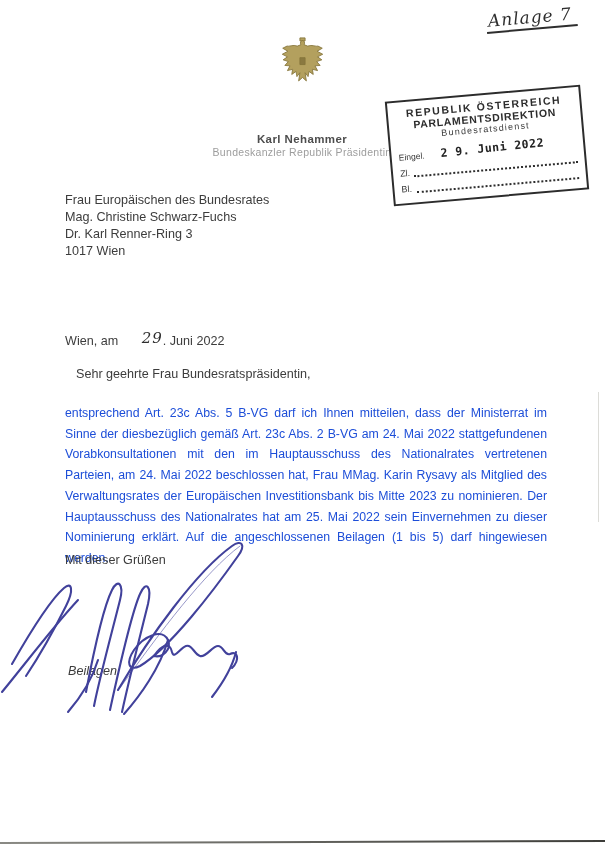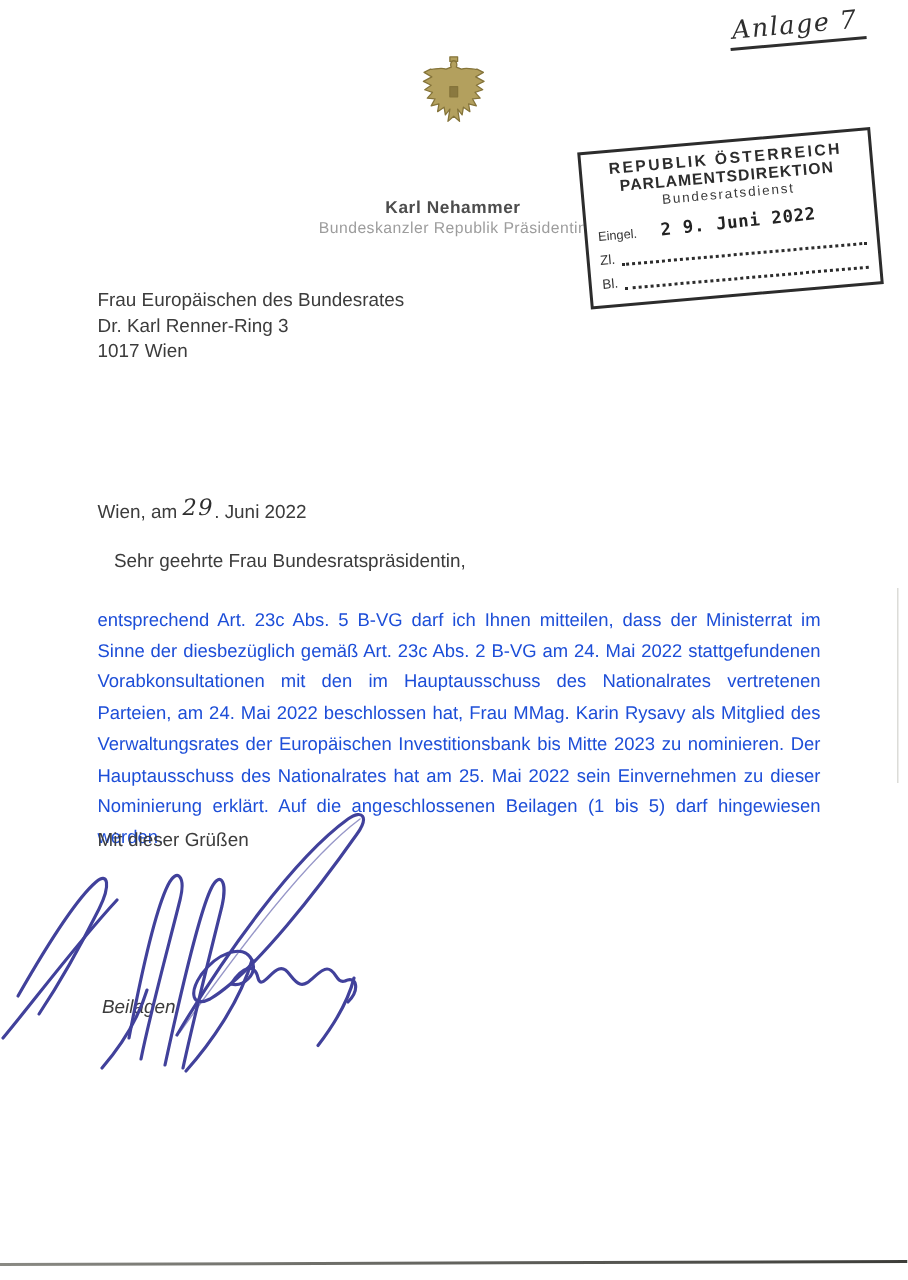--- a/index.html
+++ b/index.html
@@ -45,21 +45,21 @@
   .stamp-form-row { display:flex; align-items:flex-end; margin-top:6px; font-size:9px; color:#333; }
   .stamp-dotted { flex:1; margin-left:4px; border-bottom:2px dotted #2c2c2c; height:8px; }
 
   
   .recipient { position:absolute; top:192px; left:65px; font-size:12.6px; line-height:17px; color:#3c3c3c; }
 
   
   .dateline { position:absolute; top:331px; left:65px; font-size:12.6px; color:#3c3c3c; }
   .dateline .day {
     font-family:"DejaVu Serif", serif; font-style:italic;
-    font-size:15px; position:relative; top:-2px; letter-spacing:1px; color:#2e2e2e;
+    font-size:15px; position:relative; top:-2px; letter-spacing:1px; color:#2e2e2e;margin-left:20px;
   }
 
   .salutation { position:absolute; top:367px; left:76px; font-size:12.6px; color:#3c3c3c; }
 
   .body-par {
     position:absolute; top:403px; left:65px; width:482px;
     font-size:12.3px; line-height:20.7px; text-align:justify; color:#1d4ed8;
   }
 
   .closing { position:absolute; top:553px; left:65px; font-size:12.6px; color:#3c3c3c; }
@@ -116,20 +116,21 @@
       <span class="stamp-dotted"></span>
     </div>
     <div class="stamp-form-row">
       <span>Bl.</span>
       <span class="stamp-dotted"></span>
     </div>
   </div>
 
   <div class="recipient">
     <div>Frau Europäischen des Bundesrates</div>
+    <div>Mag. Christine Schwarz-Fuchs</div>
     <div>Dr. Karl Renner-Ring 3</div>
     <div>1017 Wien</div>
   </div>
 
   <div class="dateline"><span>Wien, am</span>&nbsp;<span class="day">29</span><span>. Juni 2022</span></div>
 
   <div class="salutation">Sehr geehrte Frau Bundesratspräsidentin,</div>
 
   <div class="body-par">entsprechend Art. 23c Abs. 5 B-VG darf ich Ihnen mitteilen, dass der Ministerrat im Sinne der diesbezüglich gemäß Art. 23c Abs. 2 B-VG am 24. Mai 2022 stattgefundenen Vorabkonsultationen mit den im Hauptausschuss des Nationalrates vertretenen Parteien, am 24. Mai 2022 beschlossen hat, Frau MMag. Karin Rysavy als Mitglied des Verwaltungsrates der Europäischen Investitionsbank bis Mitte 2023 zu nominieren. Der Hauptausschuss des Nationalrates hat am 25. Mai 2022 sein Einvernehmen zu dieser Nominierung erklärt. Auf die angeschlossenen Beilagen (1 bis 5) darf hingewiesen werden.</div>
 

